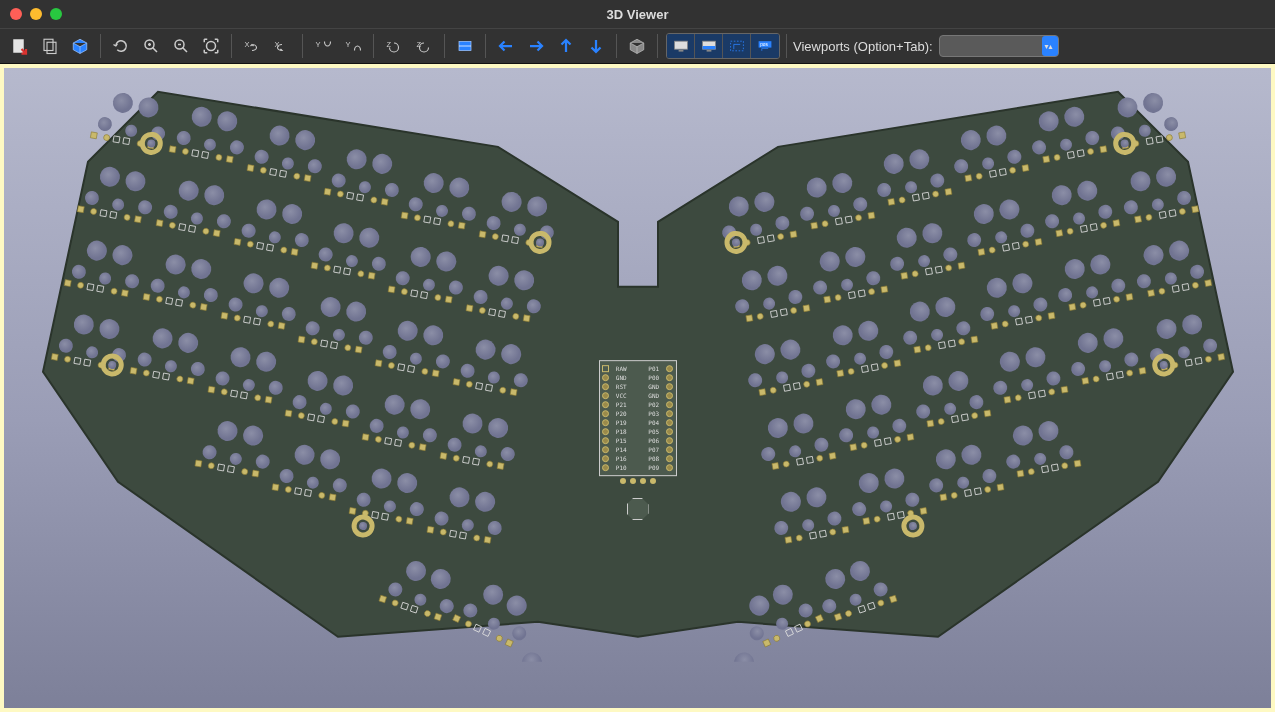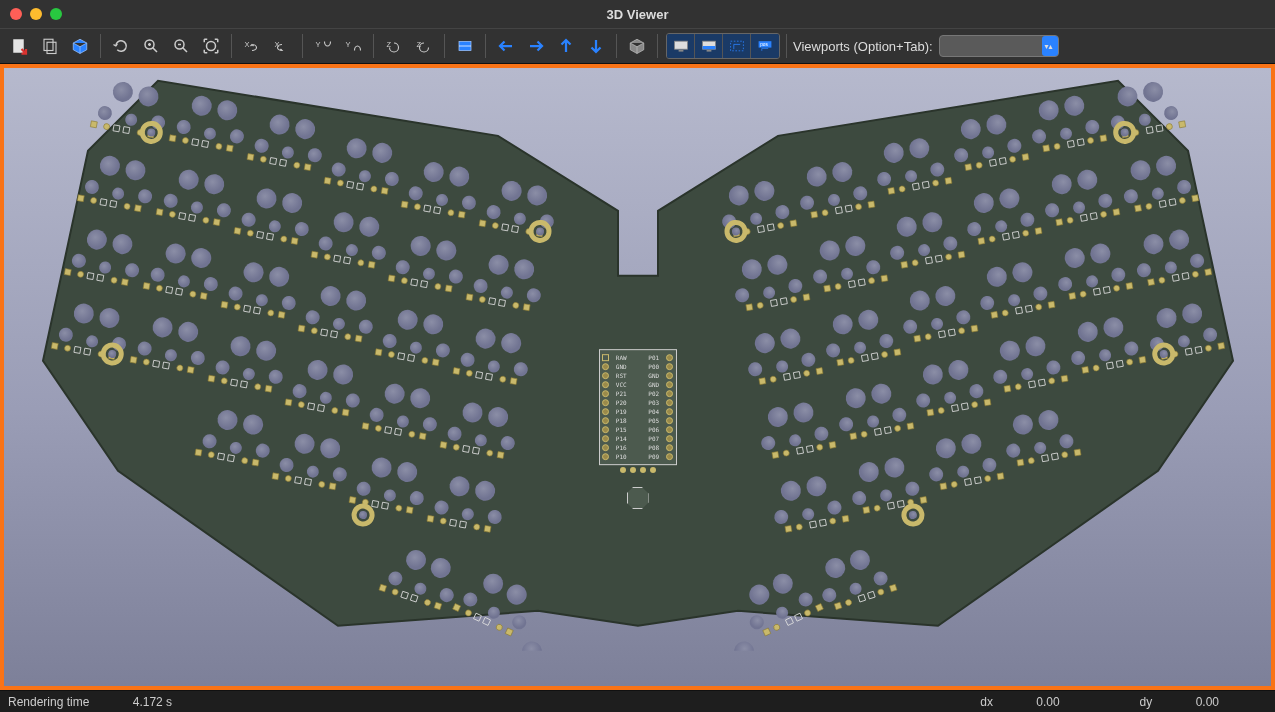--- a/index.html
+++ b/index.html
@@ -1,17 +1,17 @@
 <!DOCTYPE html>
 <html><head>
 <meta charset="utf-8">
 <style>
   * { box-sizing: border-box; margin: 0; padding: 0; }
   html, body { width: 1275px; height: 712px; font-family: -apple-system, "Helvetica Neue", Arial, sans-serif; background:#000; overflow:hidden; }
-  .window { width:1275px; height:712px; background:#f97316; display:flex; flex-direction:column; }
+  .window { width:1275px; height:712px; background:#fef9c3; display:flex; flex-direction:column; }
   
   .titlebar { height:28px; background:#323232; display:flex; align-items:center; position:relative; }
   .traffic { display:flex; gap:8px; margin-left:10px; }
   .dot { width:12px; height:12px; border-radius:50%; }
   .dot.close { background:#ff5f57; }
   .dot.min { background:#febc2e; }
   .dot.max { background:#28c840; }
   .title { position:absolute; left:0; right:0; text-align:center; color:#ddd; font-size:13px; font-weight:600; pointer-events:none; }
   
   .toolbar { height:36px; background:#323232; border-top:1px solid #444; border-bottom:1px solid #111; display:flex; align-items:center; padding:0 6px; gap:2px; }
@@ -573,29 +573,14 @@
       </div>
     <div class="smallpads">
       <div class="sp"></div>
         <div class="sp"></div>
         <div class="sp"></div>
         <div class="sp"></div>
     </div>
     <div class="octo"></div>
   </div>
 
-  <div class="statusbar">
-    <span>
-      <span>Rendering time</span>
-      <span>4.172 s</span>
-    </span>
-    <div class="spacer"></div>
-    <span>
-      <span>dx</span>
-      <span>0.00</span>
-    </span>
-    <span style="margin-right:8px">
-      <span>dy</span>
-      <span>0.00</span>
-    </span>
-  </div>
 
 </div>
 
 </body></html>

